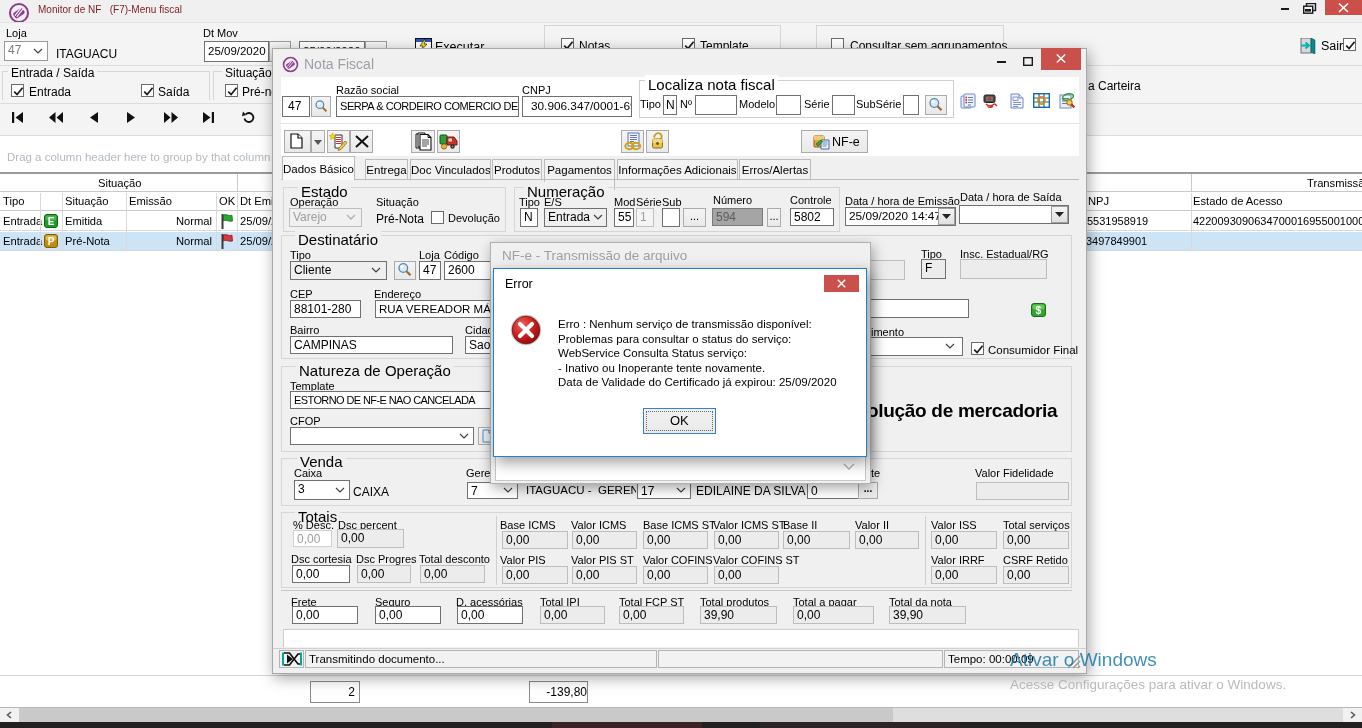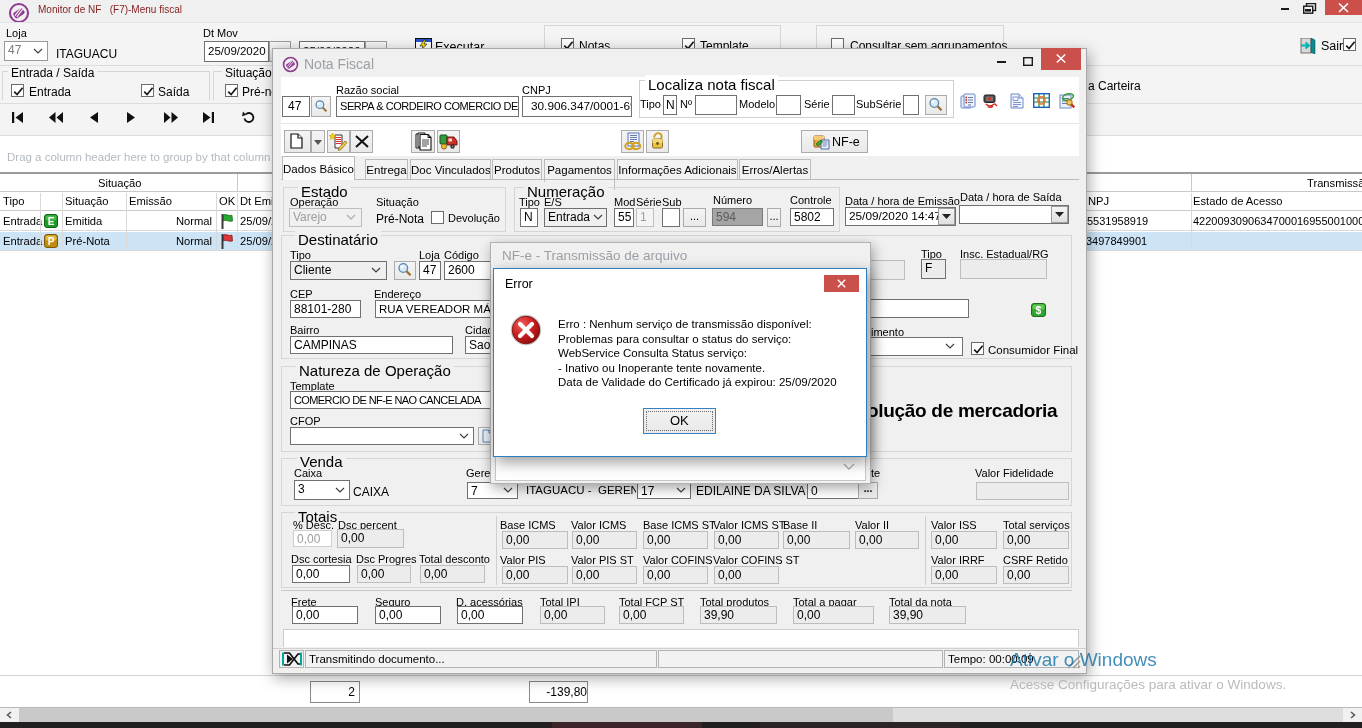--- a/index.html
+++ b/index.html
@@ -477,21 +477,21 @@
  <div class="ck" style="left:698px;top:294px">
       <svg width="13" height="13" viewBox="0 0 13 13">
         <path d="M2.2 6.6l2.9 2.9 5.5-6.8" fill="none" stroke="#1a1a1a" stroke-width="1.7"></path>
       </svg>
     </div>
  <div class="l" style="left:715px;top:296px;font-size:11.5px">Consumidor Final</div>
 
  <div class="g" style="left:8px;top:318px;width:791px;height:86px"></div>
  <div class="gl" style="left:23px;top:313px">Natureza de Operação</div>
  <div class="l" style="left:17px;top:332px">Template</div>
- <div class="f" style="left:17px;top:343px;width:201px;height:18px;font-size:11px;letter-spacing:-0.6px">COMERCIO DE NF-E NAO CANCELADA</div>
+ <div class="f" style="left:17px;top:343px;width:201px;height:18px;font-size:11px;letter-spacing:-0.6px">ESTORNO DE NF-E NAO CANCELADA</div>
  <div class="l" style="left:17px;top:367px">CFOP</div>
  <div class="f" style="left:17px;top:379px;width:184px;height:18px"></div>
  <svg class="chv" style="left:186px;top:385px" width="10" height="6" viewBox="0 0 10 6">
       <path d="M1 1l4 4 4-4" fill="none" stroke="#404040" stroke-width="1.2"></path>
     </svg>
  <div class="btn" style="left:205px;top:379px;width:19px;height:18px"></div>
  <svg class="ab" style="left:209px;top:381px" width="11" height="14" viewBox="0 0 11 14">
       <path d="M1 1h6l3 3v9H1z" fill="#eaf2fc" stroke="#5b86ac"></path>
       <path d="M7 1v3h3" fill="none" stroke="#5b86ac"></path>
     </svg>

